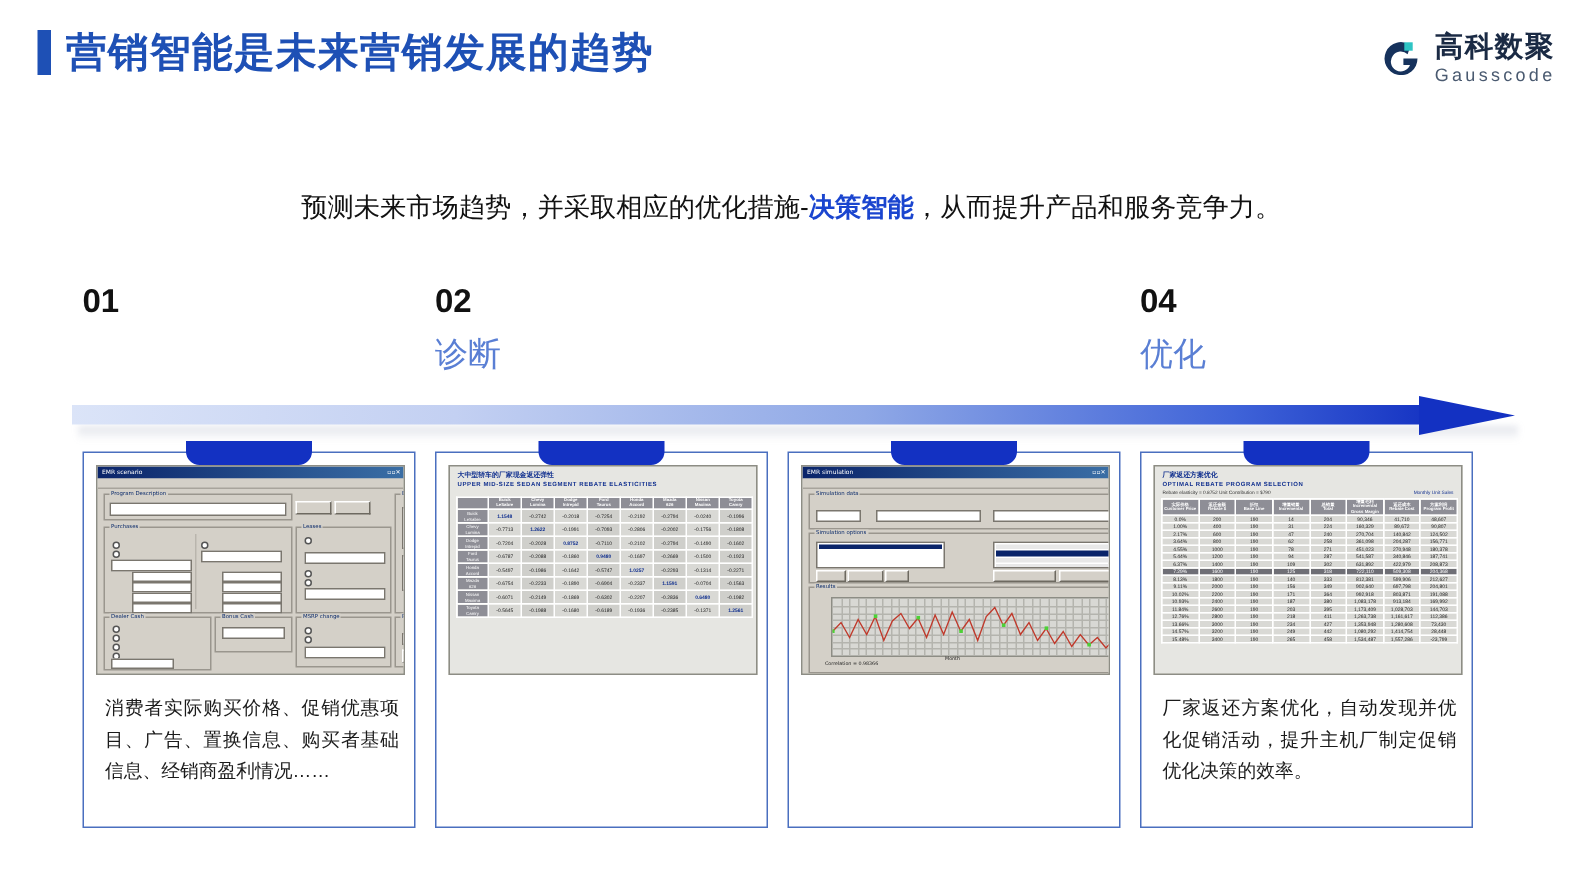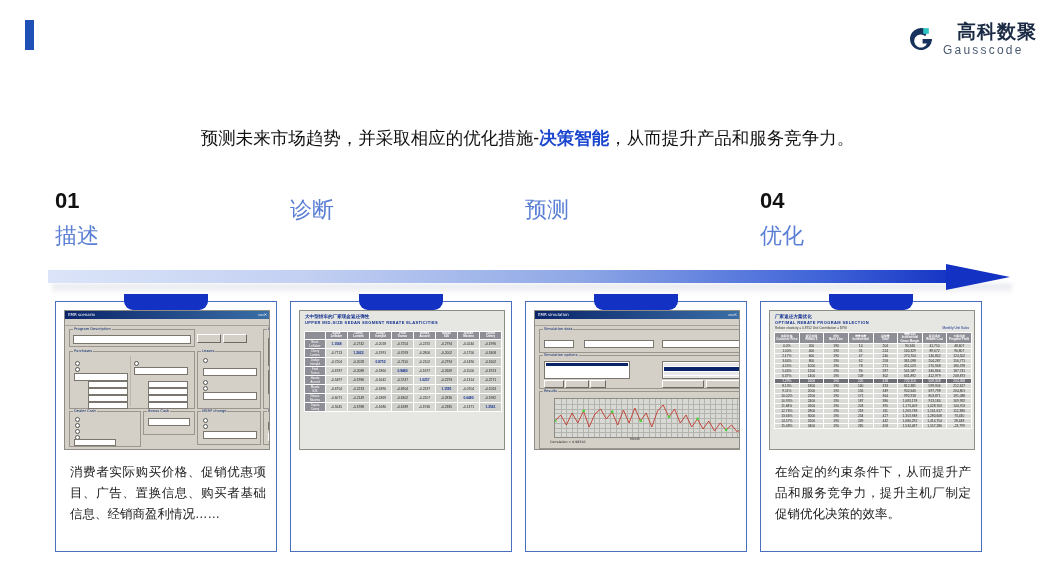--- a/index.html
+++ b/index.html
@@ -19,21 +19,21 @@
     background:#1E50B5;
   }
   .page-title{
     position:absolute;left:44px;top:18px;
     font-size:27px;font-weight:bold;color:#1E50B5;
     letter-spacing:1px;line-height:34px;white-space:nowrap;
   }
   .logo{position:absolute;right:14px;top:18px;height:42px;display:flex;align-items:center;gap:7px;}
   .logo-mark{width:30px;height:30px;position:relative;flex:0 0 auto;}
   .logo-text{display:flex;flex-direction:column;justify-content:center;line-height:1;}
-  .logo-cn{font-size:19px;font-weight:bold;color:#1a2a44;letter-spacing:1px;margin-left:14px;}
+  .logo-cn{font-size:19px;font-weight:bold;color:#1a2a44;letter-spacing:1px;}
   .logo-en{font-size:12px;color:#4a5a70;letter-spacing:2.2px;margin-top:3px;}
 
   
   .lead{
     position:absolute;left:50px;top:92px;width:955px;
     text-align:center;font-size:17.5px;line-height:31px;color:#111111;
   }
   .lead .hl{color:#1a45cf;font-weight:bold;}
 
   
@@ -116,20 +116,21 @@
   .chart-box{position:absolute;background:#d8d8d4;border:1px solid #8d8d85;}
   .grid-v{position:absolute;top:0;bottom:0;width:1px;background:#b4b4ae;}
   .grid-h{position:absolute;left:0;right:0;height:1px;background:#b4b4ae;}
   .cap{position:absolute;font-size:3.2px;color:#222;white-space:nowrap;}
 </style>
 </head>
 <body>
 
 <div class="header">
   <div class="title-accent"></div>
+  <div class="page-title">营销智能是未来营销发展的趋势</div>
 
   <div class="logo">
     <div class="logo-mark">
       <svg width="30" height="30" viewBox="0 0 30 30">
         <path d="M21.5 6.2A11 11 0 1 0 26 15h-9.4v4.4H21a6.6 6.6 0 1 1-1.6-7.2z" fill="#16325c"></path>
         <rect x="17.2" y="4.2" width="5.6" height="5.6" fill="#2ec4c4"></rect>
       </svg>
     </div>
     <div class="logo-text">
       <span class="logo-cn">高科数聚</span>
@@ -139,27 +140,26 @@
 </div>
 
 <div class="lead">
   <br>
   <span>预测未来市场趋势，并采取相应的优化措施-</span><span class="hl">决策智能</span><span>，从而提升产品和服务竞争力。</span>
 </div>
 
 <div class="steps">
   <div class="step" style="left:55px">
     <div class="step-num">01</div>
-    <div class="step-label">描述</div>
   </div>
   <div class="step" style="left:290px">
+    <div class="step-num">02</div>
     <div class="step-label">诊断</div>
   </div>
   <div class="step" style="left:525px">
-    <div class="step-label">预测</div>
   </div>
   <div class="step" style="left:760px">
     <div class="step-num">04</div>
     <div class="step-label">优化</div>
   </div>
 </div>
 
 <div class="arrow-wrap">
   <div class="arrow-shadow"></div>
   <div class="arrow-bar"></div>
@@ -655,14 +655,14 @@
               <td>265</td>
               <td>458</td>
               <td>1,534,487</td>
               <td>1,557,286</td>
               <td>-23,799</td>
             </tr>
           </tbody>
         </table>
     </div>
   </div>
-  <div class="card-text">在给定的约束条件下，从而提升产品和服务竞争力，提升主机厂制定促销优化决策的效率。</div>
+  <div class="card-text">厂家返还方案优化，自动发现并优化促销活动，提升主机厂制定促销优化决策的效率。</div>
 </div>
 
 </body></html>

